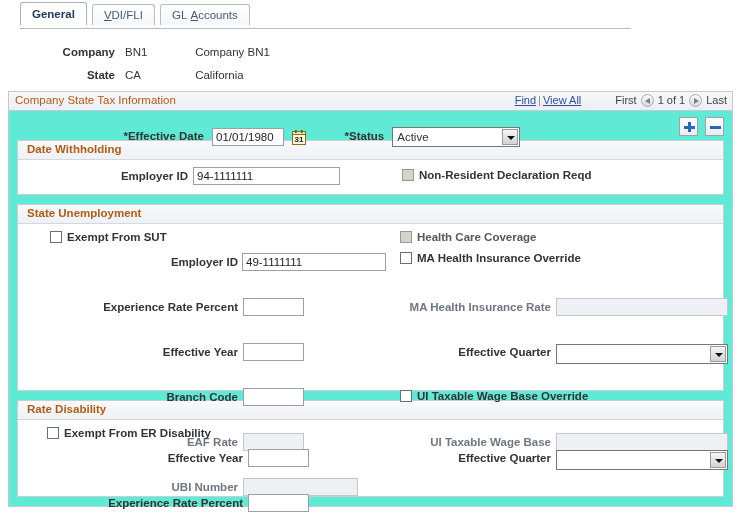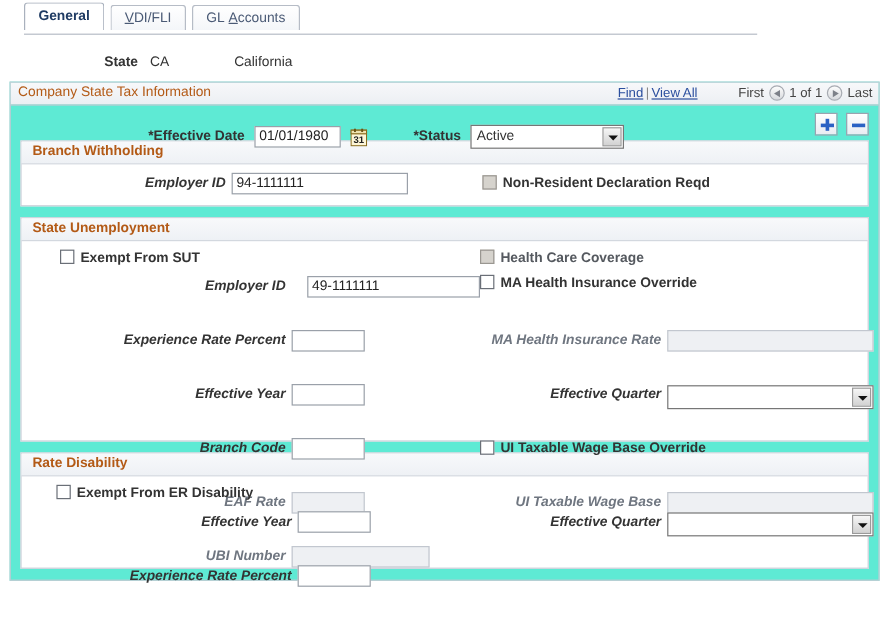--- a/index.html
+++ b/index.html
@@ -244,21 +244,20 @@
 
   
   .frow { position: relative; height: 23px; }
   .flabel {
     position: absolute;
     text-align: right;
     font-size: 11.5px;
     font-weight: bold;
     color: #333;
     line-height: 20px;
-    font-style: italic;
   }
   .flabel.dim { color: #6f7680; }
   .fctl { position: absolute; top: 1px; }
 
   .chk {
     display: inline-block;
     width: 12px; height: 12px;
     border: 1px solid #6a6f77;
     background: #ffffff;
     vertical-align: -2px;
@@ -282,20 +281,25 @@
 <body>
 
 <div class="tabbar">
   <div class="tab active"><span>General</span></div>
   <div class="tab"><u>V</u><span>DI/FLI</span></div>
   <div class="tab"><span>GL&nbsp;</span><u>A</u><span>ccounts</span></div>
   <div class="tabline"></div>
 </div>
 
 <div class="keyarea">
+  <div class="keyrow">
+    <span class="keylabel">Company</span>
+    <span class="keyval code">BN1</span>
+    <span class="keyval">Company BN1</span>
+  </div>
   <div class="keyrow">
     <span class="keylabel">State</span>
     <span class="keyval code">CA</span>
     <span class="keyval">California</span>
   </div>
 </div>
 
 <div class="groupbox">
 
   <div class="grouphdr">
@@ -323,21 +327,21 @@
       <span class="arrow"></span>
     </span>
     <span class="plusminus">
       <span class="pmbtn plus"></span>
       <span class="pmbtn minus"></span>
     </span>
   </div>
 
   <div class="section">
     <div class="sechdr">
-      <span>Branch Withholding</span>
+      <span>Date Withholding</span>
     </div>
     <div class="secbody" style="height:34px">
       <div class="frow" style="top:6px">
         <span class="flabel" style="left:20px; width:150px">Employer ID</span>
         <span class="fctl" style="left:175px">
           <input type="text" style="width: 147px;" value="94-1111111">
         </span>
         <span class="cbrow" style="left:384px; top:3px">
           <span class="chk disabled"></span><span class="chklabel">Non-Resident Declaration Reqd</span>
         </span>
@@ -353,21 +357,21 @@
 
       <span class="cbrow" style="left:32px; top:7px">
         <span class="chk"></span><span class="chklabel">Exempt From SUT</span>
       </span>
       <span class="cbrow" style="left:382px; top:7px">
         <span class="chk disabled"></span><span class="chklabel dim">Health Care Coverage</span>
       </span>
 
       <div class="frow" style="top:28px">
         <span class="flabel" style="left:60px; width:160px">Employer ID</span>
-        <span class="fctl" style="left:238px">
+        <span class="fctl" style="left:224px">
           <input type="text" style="width: 144px;" value="49-1111111">
         </span>
       </div>
       <span class="cbrow" style="left:382px; top:28px">
         <span class="chk"></span><span class="chklabel">MA Health Insurance Override</span>
       </span>
 
       <div class="frow" style="top:50px">
         <span class="flabel" style="left:60px; width:160px">Experience Rate Percent</span>
         <span class="fctl" style="left:225px">

